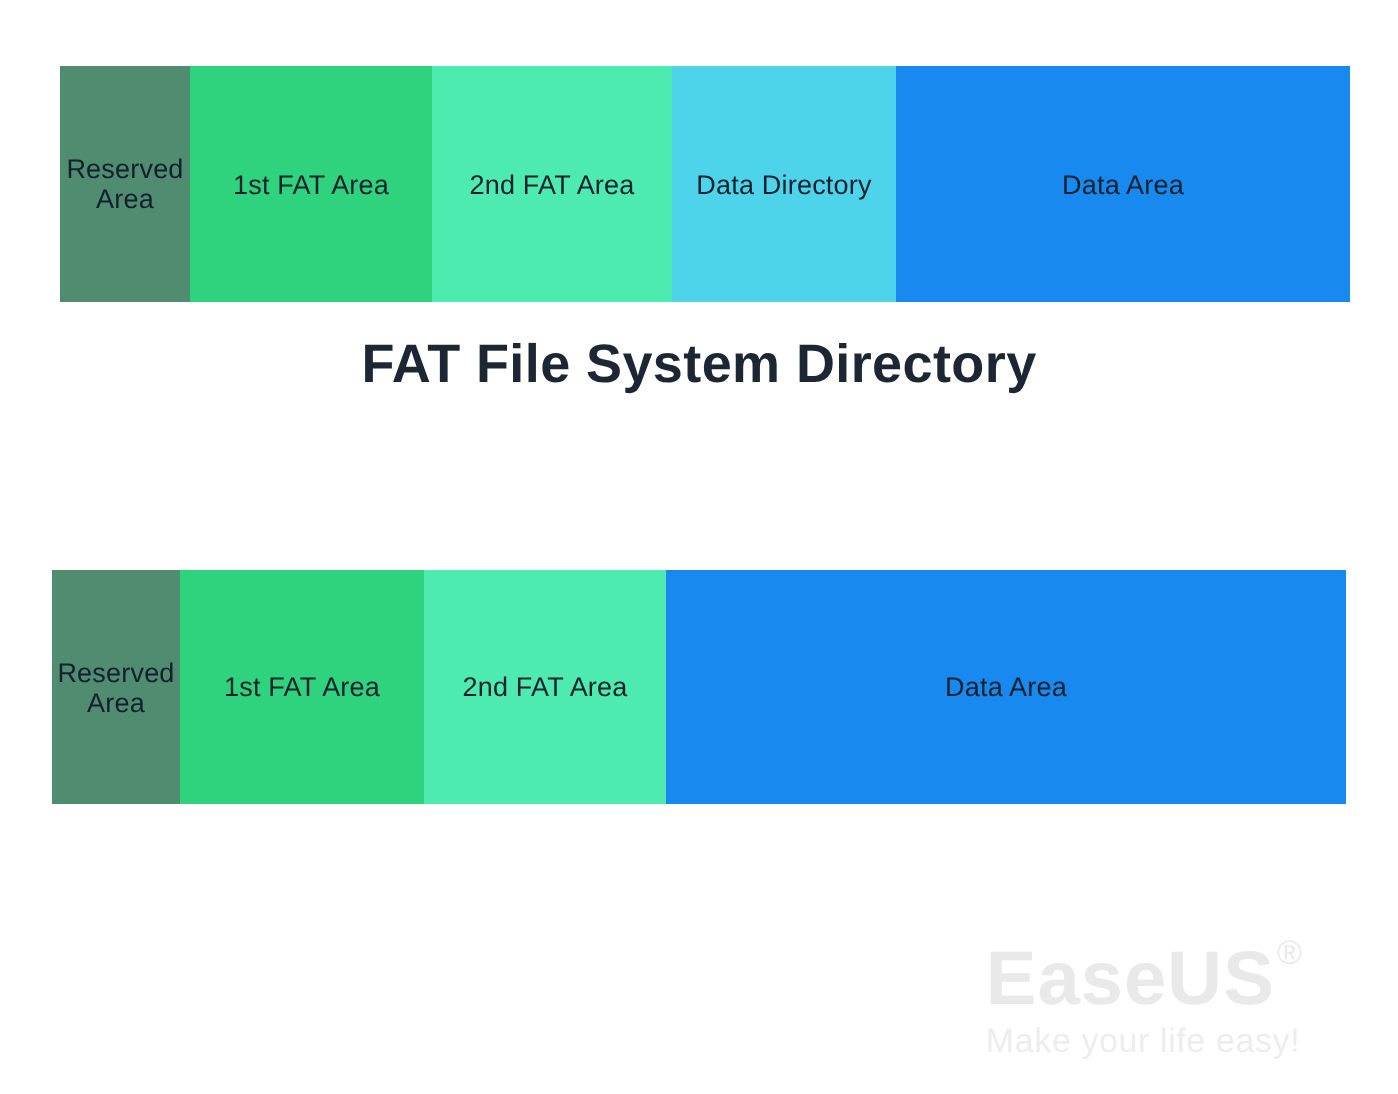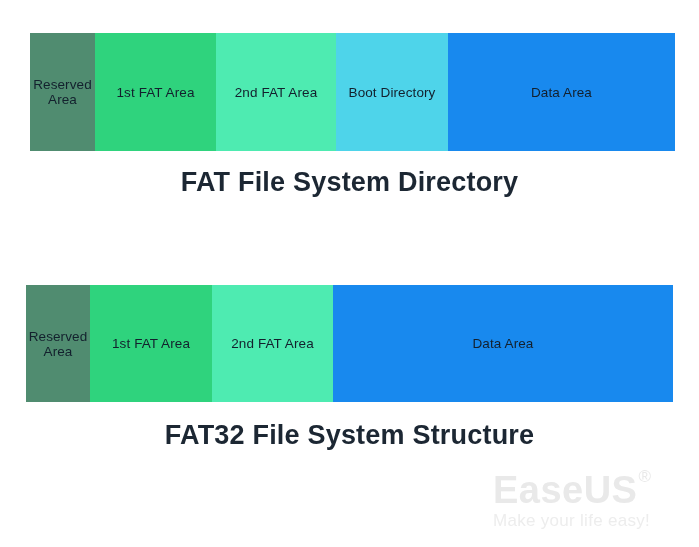--- a/index.html
+++ b/index.html
@@ -102,21 +102,21 @@
       <div class="segment" style="width: 65px; background: rgb(80, 140, 112);">
         <span class="segment-label">Reserved Area</span>
       </div>
       <div class="segment" style="width: 121px; background: rgb(47, 211, 125);">
         <span class="segment-label">1st FAT Area</span>
       </div>
       <div class="segment" style="width: 120px; background: rgb(78, 235, 177);">
         <span class="segment-label">2nd FAT Area</span>
       </div>
       <div class="segment" style="width: 112px; background: rgb(78, 212, 234);">
-        <span class="segment-label">Boot Directory</span>
+        <span class="segment-label">Data Directory</span>
       </div>
       <div class="segment" style="width: 227px; background: rgb(24, 137, 238);">
         <span class="segment-label">Data Area</span>
       </div>
     </div>
 
   <div class="diagram-title title-fat">FAT File System Directory</div>
 
   <div class="bar bar-fat32">
       <div class="segment" style="width: 64px; background: rgb(80, 140, 112);">
@@ -126,21 +126,20 @@
         <span class="segment-label">1st FAT Area</span>
       </div>
       <div class="segment" style="width: 121px; background: rgb(78, 235, 177);">
         <span class="segment-label">2nd FAT Area</span>
       </div>
       <div class="segment" style="width: 340px; background: rgb(24, 137, 238);">
         <span class="segment-label">Data Area</span>
       </div>
     </div>
 
-  <div class="diagram-title title-fat32">FAT32 File System Structure</div>
 
   <div class="watermark">
     <div class="brand-row">
       <span class="brand">EaseUS</span>
       <span class="reg">®</span>
     </div>
     <div class="tagline">Make your life easy!</div>
   </div>
 
 </div>

